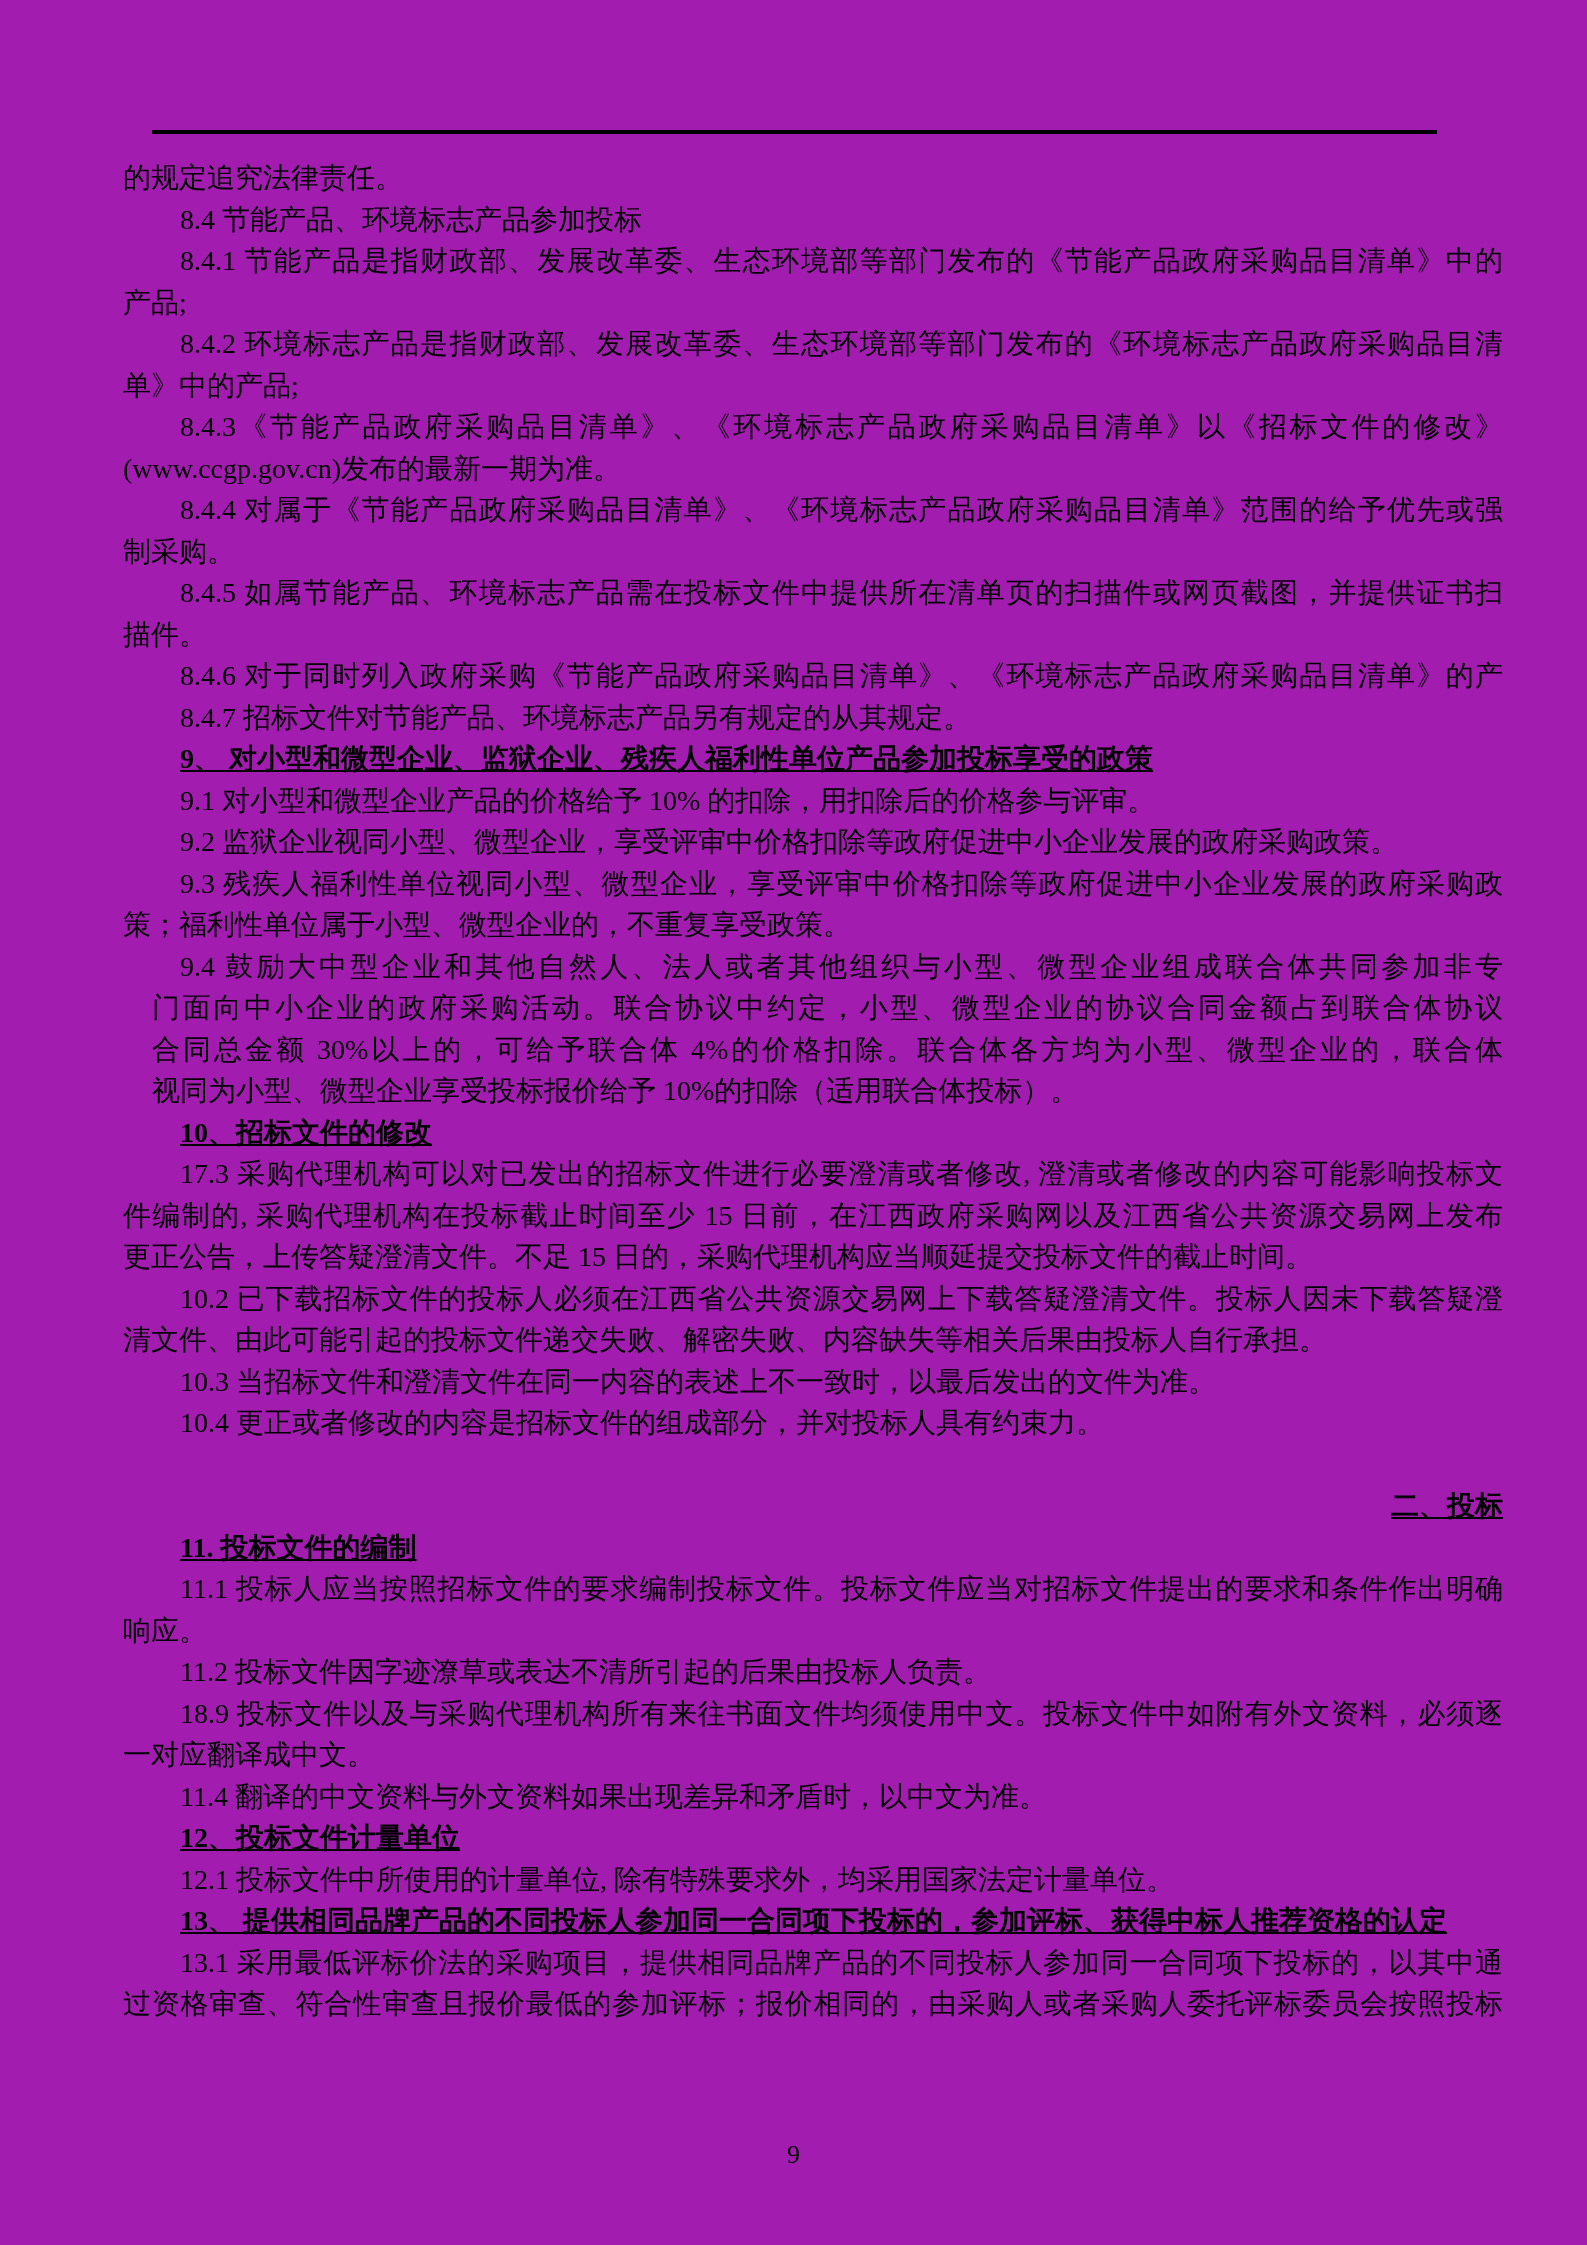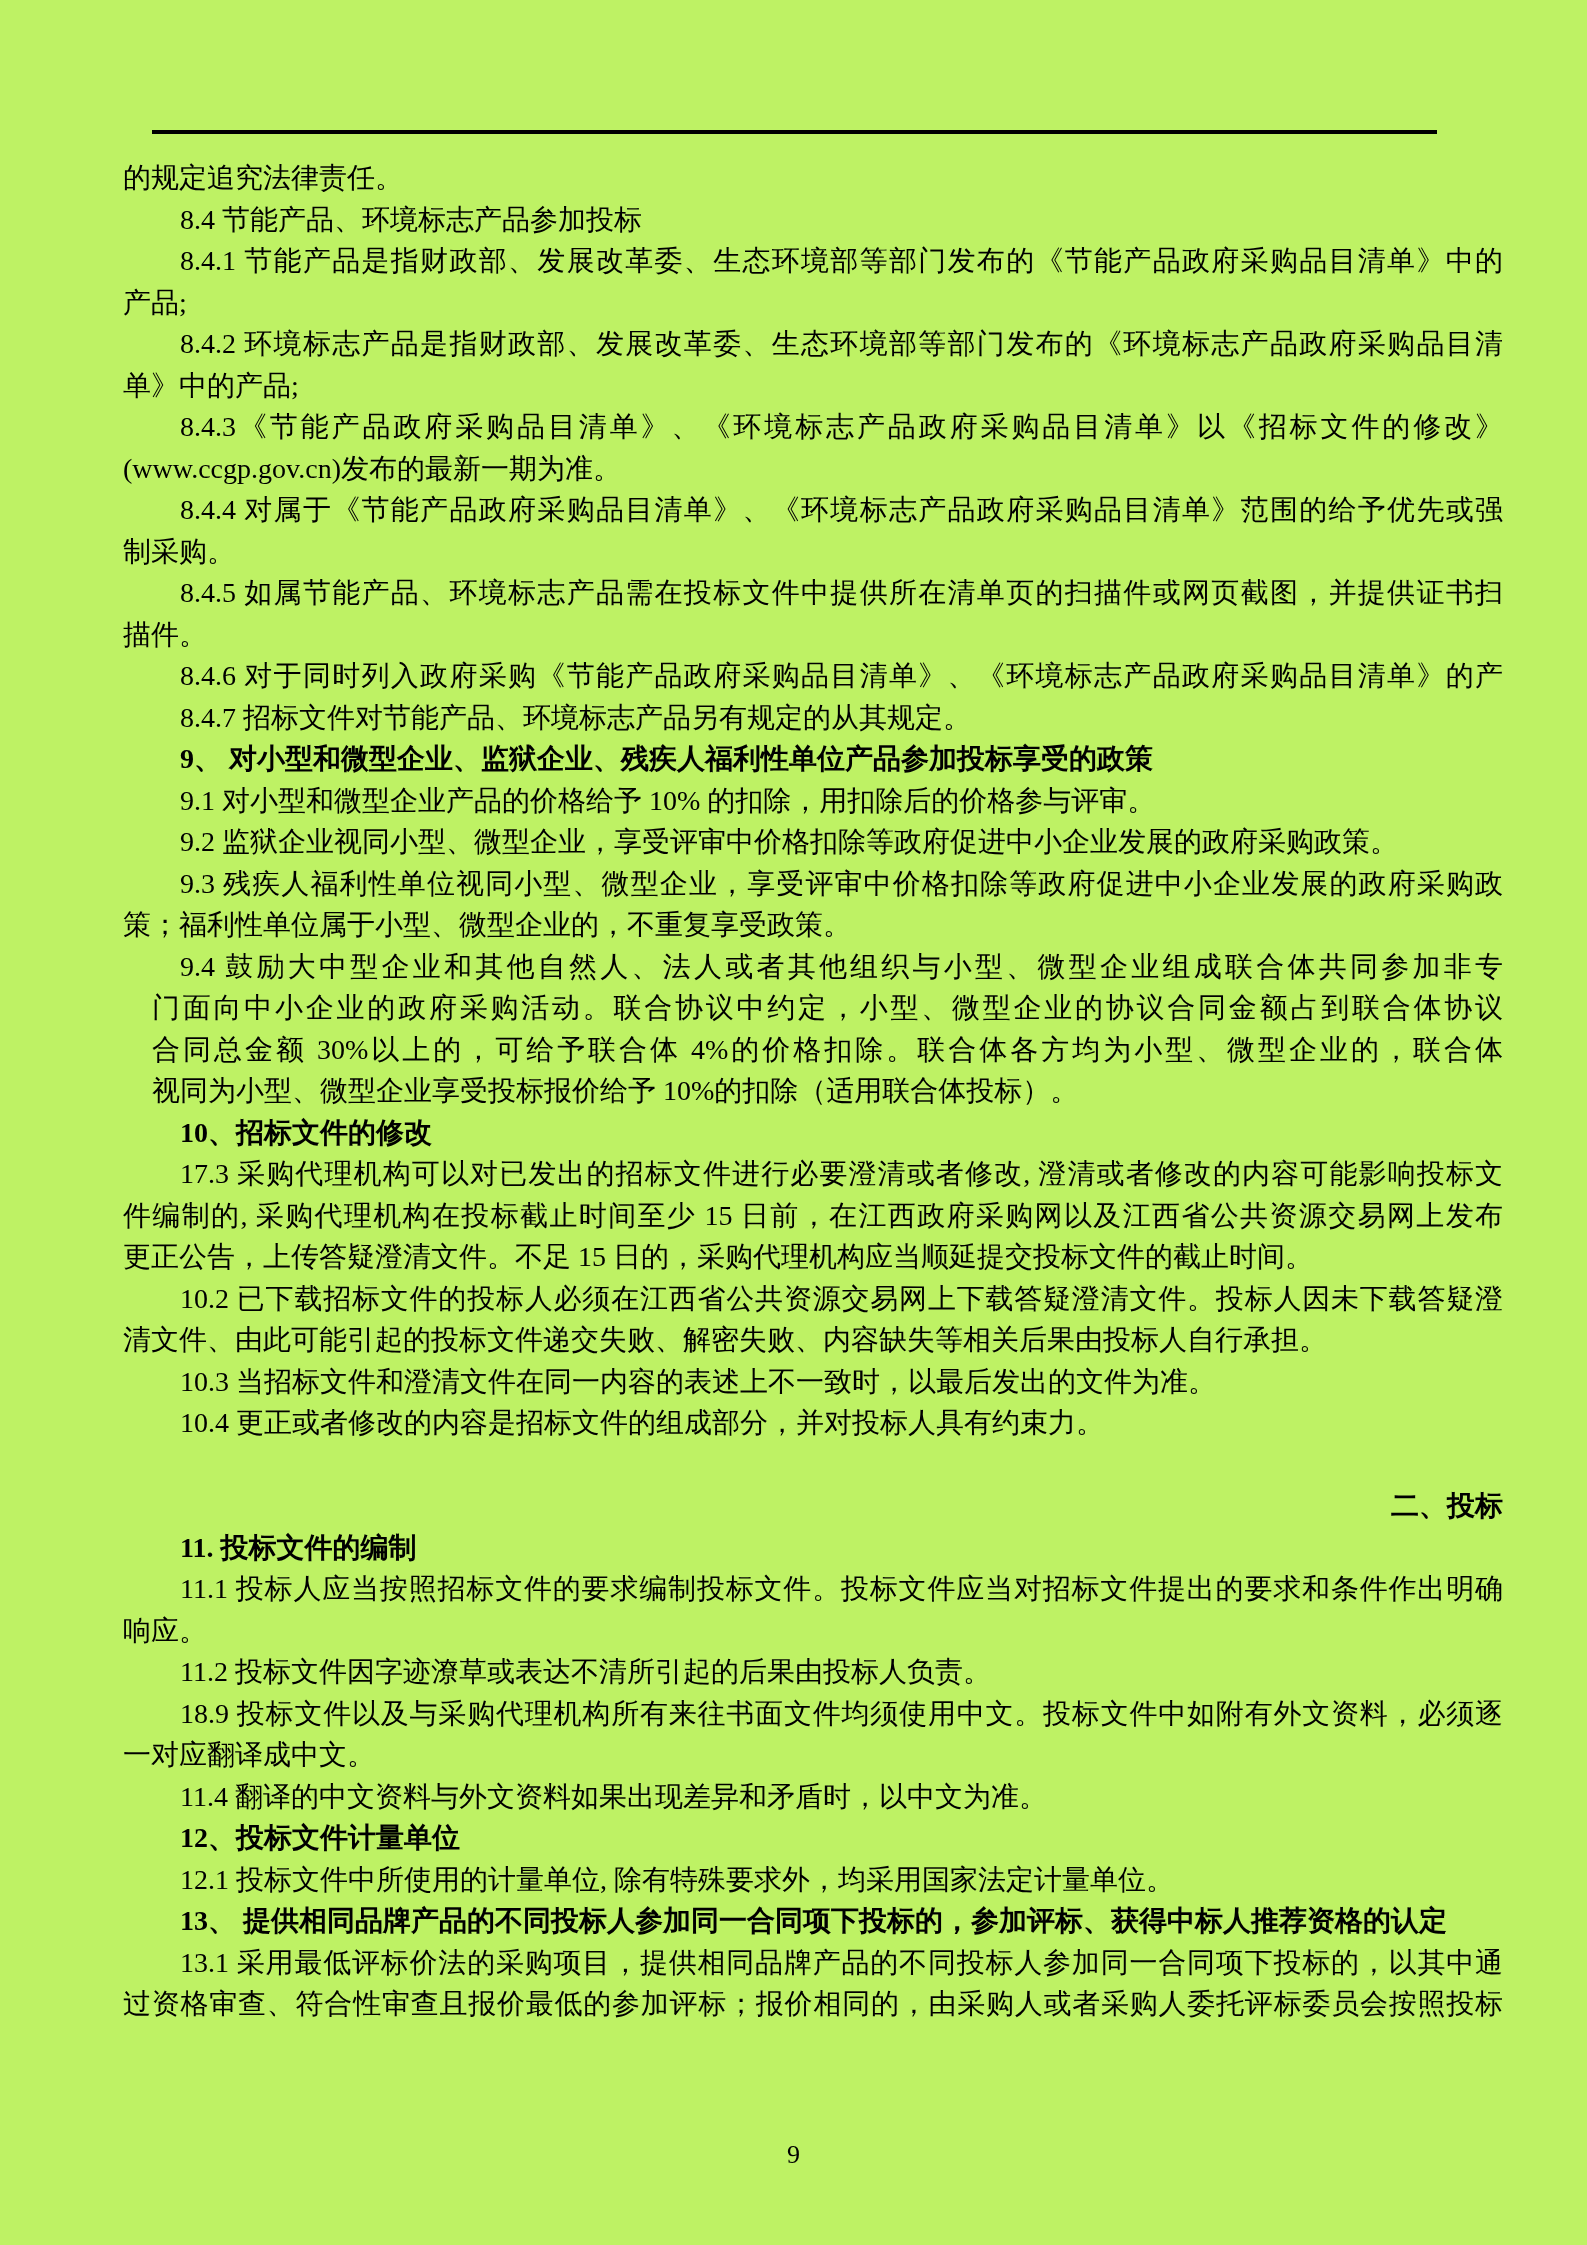--- a/index.html
+++ b/index.html
@@ -4,21 +4,21 @@
 <style>
   html, body {
     margin: 0;
     padding: 0;
     background: #ffffff;
   }
   .page {
     position: relative;
     width: 1587px;
     height: 2245px;
-    background: #bef264;
+    background: #a21caf;
     color: #000000;
     font-family: "Liberation Serif", "DejaVu Serif", serif;
     overflow: hidden;
   }
   .header-rule {
     position: absolute;
     left: 152px;
     top: 130px;
     width: 1285px;
     height: 4px;
@@ -35,21 +35,21 @@
   }
   .line {
     height: 41.5px;
     overflow: hidden;
   }
   .line.first { padding-left: 57px; }
   .line.cont  { padding-left: 0; }
   .line.cont9 { padding-left: 29px; }
   .line.center { text-align: right; padding-left: 0; }
   .line.blank { }
-  .line.bold { font-weight: bold; }
+  .line.bold { font-weight: bold; text-decoration: underline; }
   .line.j {
     text-align: justify;
     text-align-last: justify;
   }
   .page-number {
     position: absolute;
     left: 0;
     top: 2140px;
     width: 100%;
     text-align: center;

